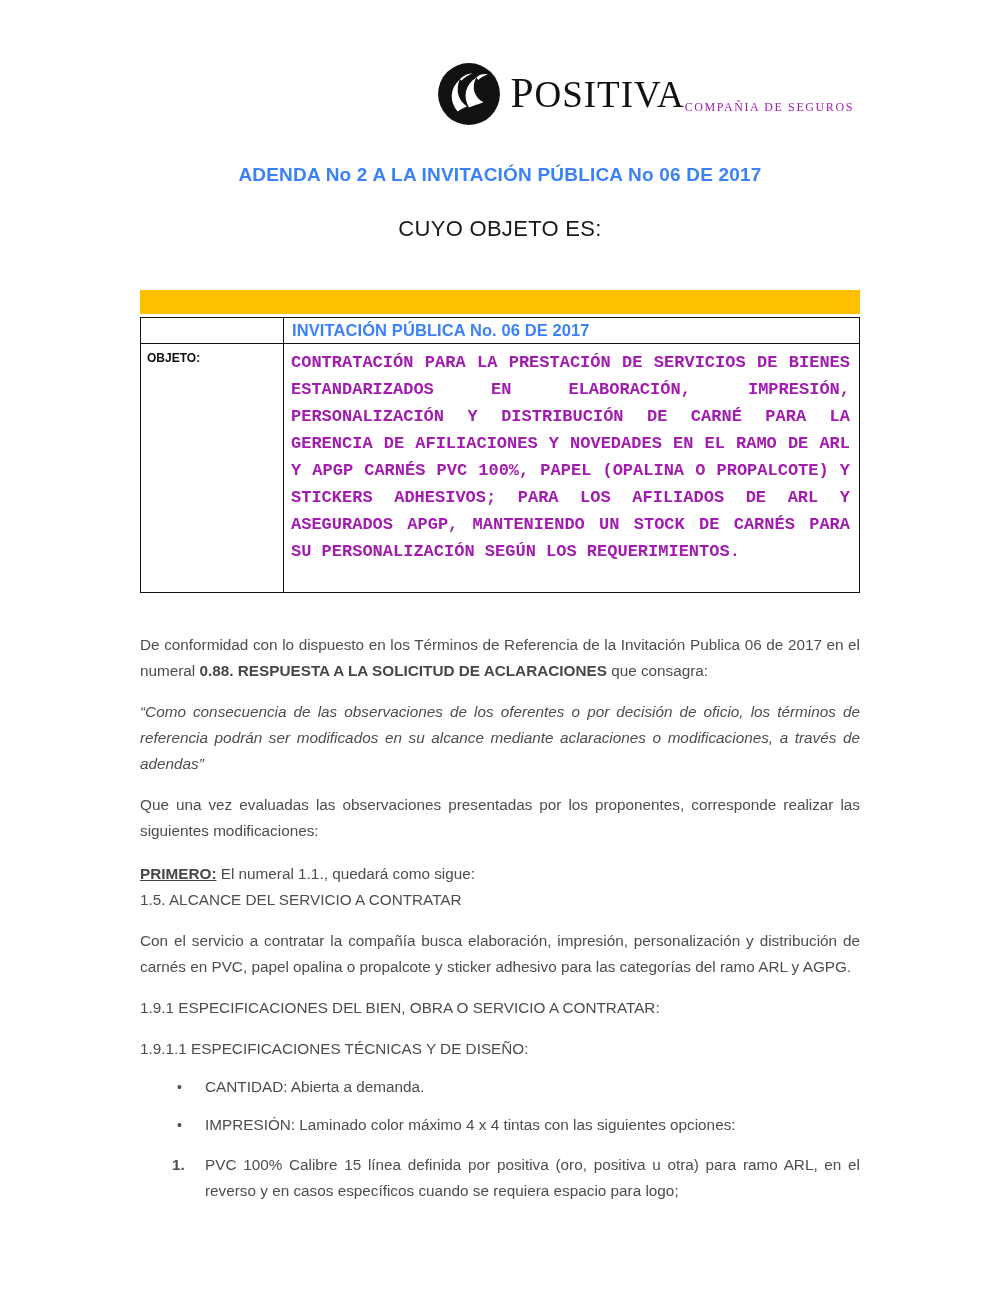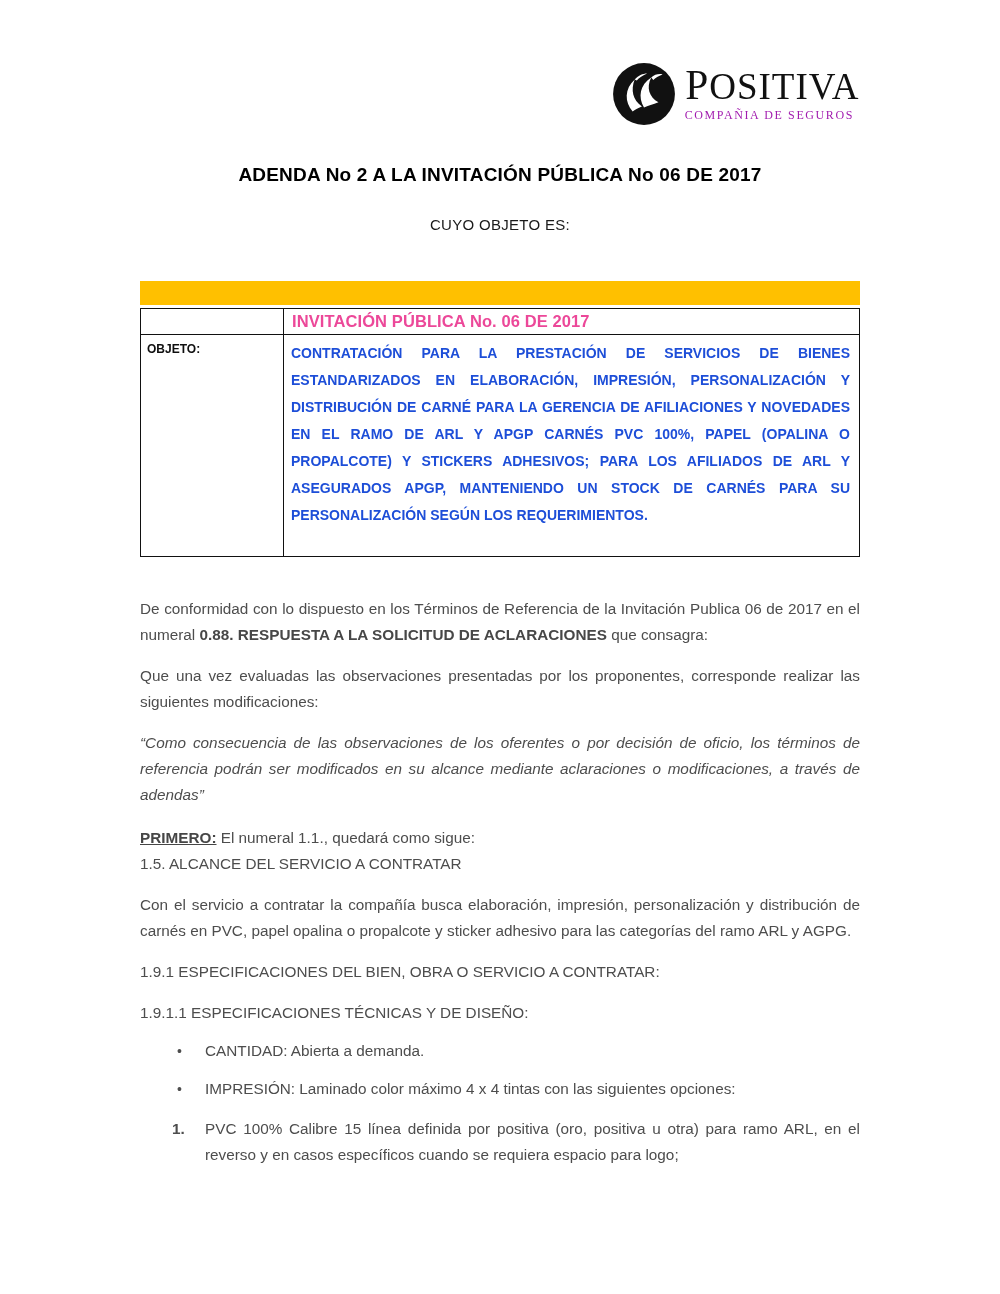--- a/index.html
+++ b/index.html
@@ -11,63 +11,63 @@
     overflow: hidden;
   }
   .page { padding: 60px 140px 0 140px; }
 
   
   .logo-row {
     display: flex; justify-content: flex-end; align-items: center;
     gap: 8px; height: 68px;
   }
   .logo-mark { width: 66px; height: 66px; flex: 0 0 auto; }
-  .logo-text { display: flex; flex-direction: column; align-items: center; }
+  .logo-text { display: flex; flex-direction: row; align-items: flex-end; }
   .logo-name {
     font-family: "Liberation Serif", serif;
     font-size: 37px; line-height: 1; color: #111;
     letter-spacing: 1px; font-weight: 500;
   }
   .logo-name::first-letter { font-size: 1.12em; }
   .logo-tagline {
     font-family: "Liberation Serif", serif;
     font-size: 12px; color: #a21caf; letter-spacing: 1.6px;
     margin-top: 2px; align-self: flex-end; padding-right: 6px;
   }
 
   
   h1.doc-title {
     margin: 36px 0 0; text-align: center;
-    font-size: 19px; font-weight: 700; color: #000000; letter-spacing: 0.2px;
+    font-size: 19px; font-weight: 700; color: #3b82f6; letter-spacing: 0.2px;
   }
   h2.doc-subtitle {
     margin: 30px 0 0; text-align: center;
-    font-size: 15px; font-weight: 400; color: #1a1a1a; letter-spacing: 0.3px;
+    font-size: 22px; font-weight: 400; color: #1a1a1a; letter-spacing: 0.3px;
   }
 
   
   .objeto-block { margin-top: 48px; }
   .accent-bar { height: 24px; background: #FFC000; }
   table.objeto-table {
     width: 100%; border-collapse: collapse; margin-top: 3px;
     table-layout: fixed;
   }
   table.objeto-table td { border: 1.6px solid #111; }
   td.col-label { width: 140px; vertical-align: top; }
   td.header-cell {
-    font-weight: 700; font-size: 16.5px; color: #ec4899;
+    font-weight: 700; font-size: 16.5px; color: #3b82f6;
     padding: 3px 8px; letter-spacing: 0.1px;
   }
   td.label-cell {
     font-weight: 700; font-size: 12px; color: #0f0f0f;
     padding: 7px 6px;
   }
   td.objeto-text-cell {
-    font-weight: 700; font-size: 14px; line-height: 27px; color: #1d4ed8;
-    text-align: justify; padding: 5px 9px 27px 7px;
+    font-weight: 700; font-size: 17px; line-height: 27px; color: #a21caf;
+    text-align: justify; padding: 5px 9px 27px 7px; font-family: Liberation Mono, monospace;
   }
 
   
   .para {
     font-size: 15.3px; line-height: 26px; color: #4d4d4d;
     text-align: justify; margin: 15px 0 0;
   }
   .para.first { margin-top: 39px; }
   .para.left { text-align: left; }
   .quote { font-style: italic; }
@@ -126,23 +126,23 @@
       <tr>
         <td class="col-label label-cell">OBJETO:</td>
         <td class="objeto-text-cell">CONTRATACIÓN PARA LA PRESTACIÓN DE SERVICIOS DE BIENES ESTANDARIZADOS EN ELABORACIÓN, IMPRESIÓN, PERSONALIZACIÓN Y DISTRIBUCIÓN  DE CARNÉ PARA LA GERENCIA DE AFILIACIONES Y NOVEDADES EN EL RAMO DE ARL Y APGP CARNÉS PVC 100%, PAPEL (OPALINA O PROPALCOTE) Y STICKERS ADHESIVOS; PARA LOS AFILIADOS DE ARL Y ASEGURADOS APGP,  MANTENIENDO UN STOCK DE CARNÉS PARA SU PERSONALIZACIÓN SEGÚN LOS REQUERIMIENTOS.</td>
       </tr>
     </tbody>
       </table>
   </section>
 
   <p class="para first"><span>De conformidad con lo dispuesto en los Términos de Referencia de la Invitación Publica 06 de 2017 en el numeral </span><span class="b">0.88. RESPUESTA A LA SOLICITUD DE ACLARACIONES</span><span> que consagra:</span></p>
 
+  <p class="para quote">“Como consecuencia de las observaciones de los oferentes o por decisión de oficio, los términos de referencia podrán ser modificados en su alcance mediante aclaraciones o modificaciones, a través de adendas”</p>
+
   <p class="para">Que una vez evaluadas las observaciones presentadas por los proponentes, corresponde realizar las siguientes modificaciones:</p>
-
-  <p class="para quote">“Como consecuencia de las observaciones de los oferentes o por decisión de oficio, los términos de referencia podrán ser modificados en su alcance mediante aclaraciones o modificaciones, a través de adendas”</p>
 
   <p class="para left section-start"><span class="primero">PRIMERO:</span><span> El numeral 1.1., quedará como sigue:</span><br>
   <span>1.5. ALCANCE DEL SERVICIO A CONTRATAR</span></p>
 
   <p class="para">Con el servicio a contratar la compañía busca elaboración, impresión, personalización y distribución de carnés en PVC, papel opalina o propalcote y sticker  adhesivo para las categorías del ramo ARL y AGPG.</p>
 
   <p class="para left">1.9.1 ESPECIFICACIONES DEL BIEN, OBRA O SERVICIO A CONTRATAR:</p>
 
   <p class="para left">1.9.1.1 ESPECIFICACIONES TÉCNICAS Y DE DISEÑO:</p>
 

